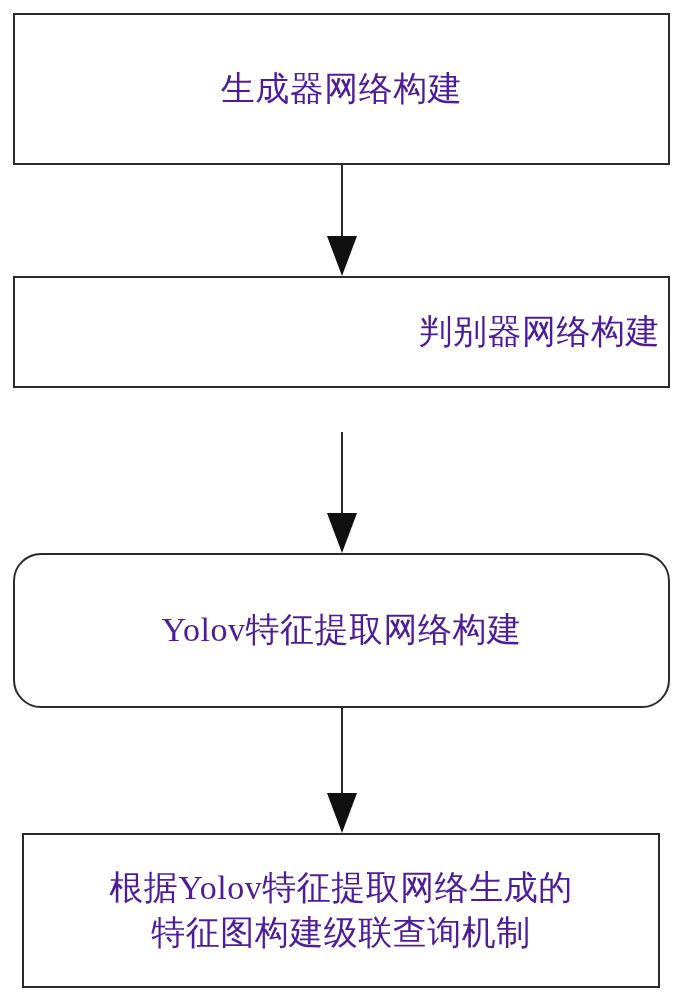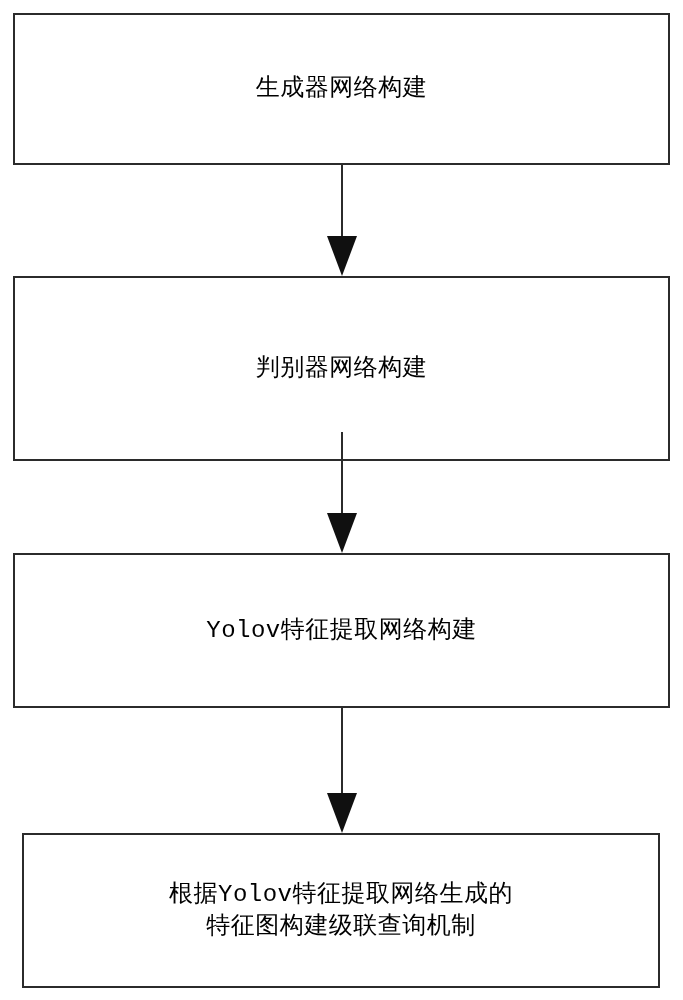--- a/index.html
+++ b/index.html
@@ -21,31 +21,31 @@
     position: absolute;
     box-sizing: border-box;
     border: 2px solid #2b2b2b;
     background: #ffffff;
     display: flex;
     align-items: center;
     justify-content: center;
     text-align: center;
   }
   .node-label {
-    font-family: Liberation Mono, monospace;
-    font-size: 24px;
+    font-family: Liberation Serif, serif;
+    font-size: 34px;
     line-height: 1.32;
-    color: #000000;
+    color: #4c1d95;
     letter-spacing: 0.5px;
     white-space: pre-line;
     padding: 0 8px;
   }
   #node-1 { left: 13px;  top: 13px;  width: 657px; height: 152px; }
-  #node-2 { left: 13px;  top: 276px; width: 657px; height: 185px; }
-  #node-3 { left: 13px;  top: 553px; width: 657px; height: 155px; }
+  #node-2 { left: 13px;  top: 276px; width: 657px; height: 112px; justify-content: flex-end; }
+  #node-3 { left: 13px;  top: 553px; width: 657px; height: 155px; border-radius: 28px; }
   #node-4 { left: 22px;  top: 833px; width: 638px; height: 155px; align-items: center; }
 
   .connector {
     position: absolute;
     width: 1px;
   }
   .connector .shaft {
     position: absolute;
     left: 50%;
     top: 0;

